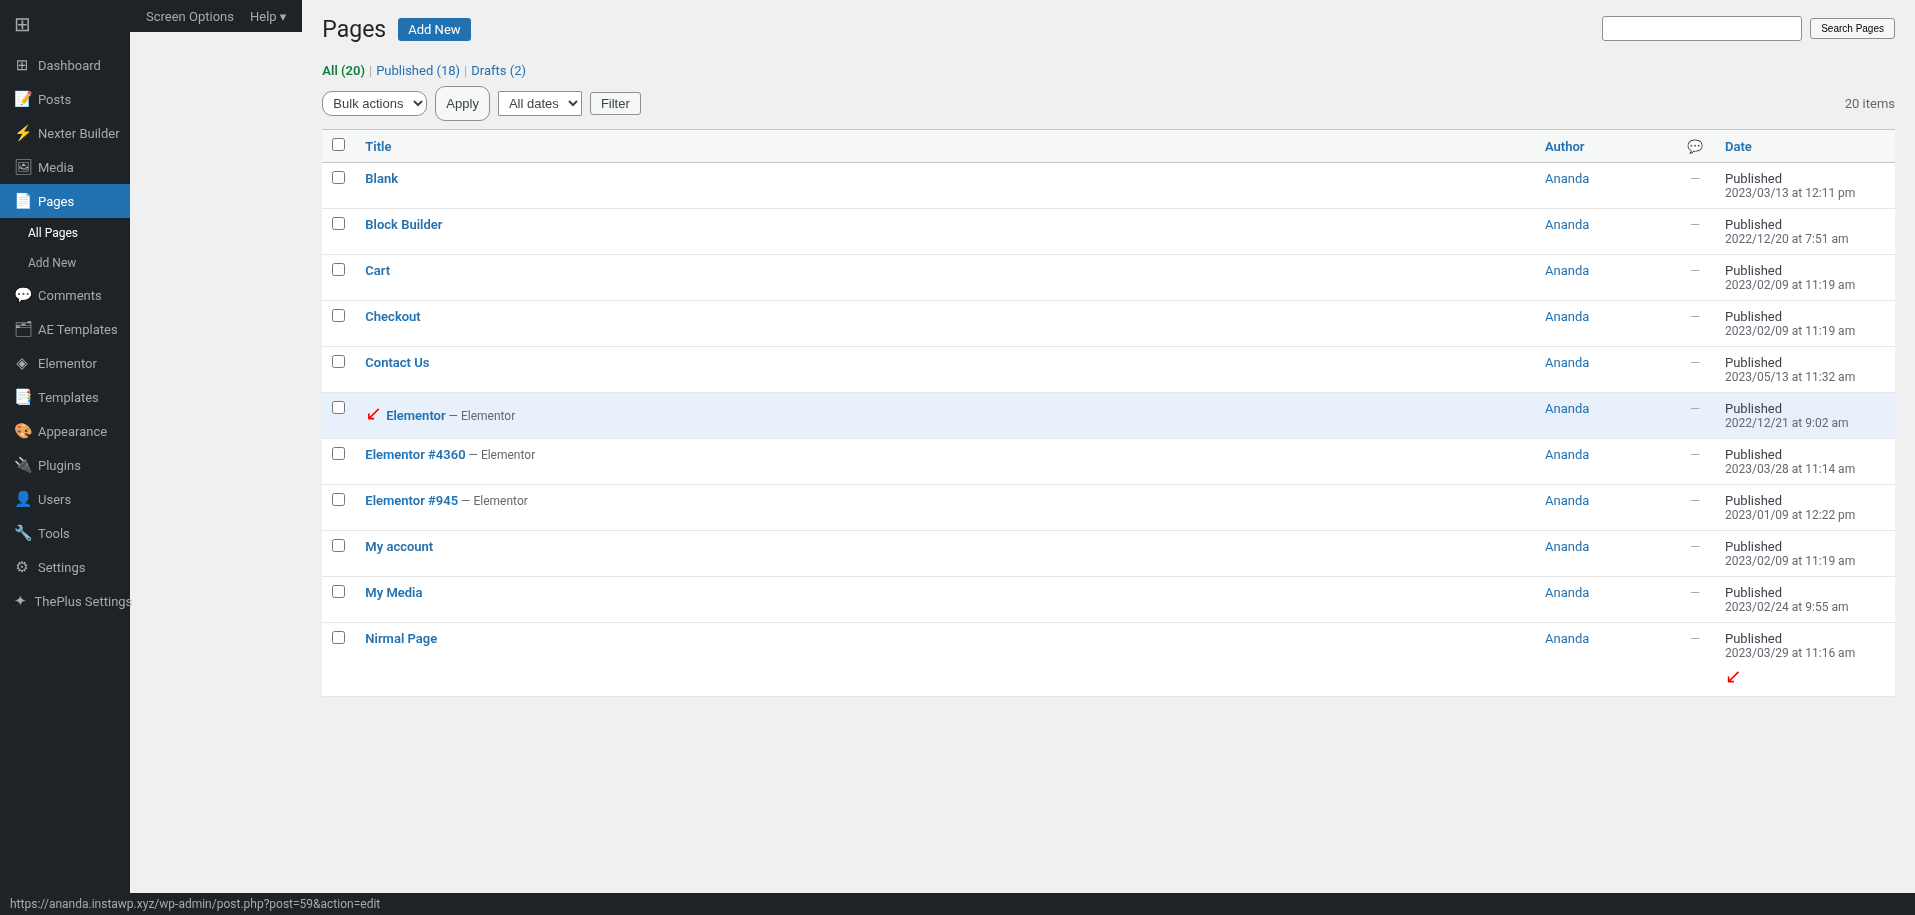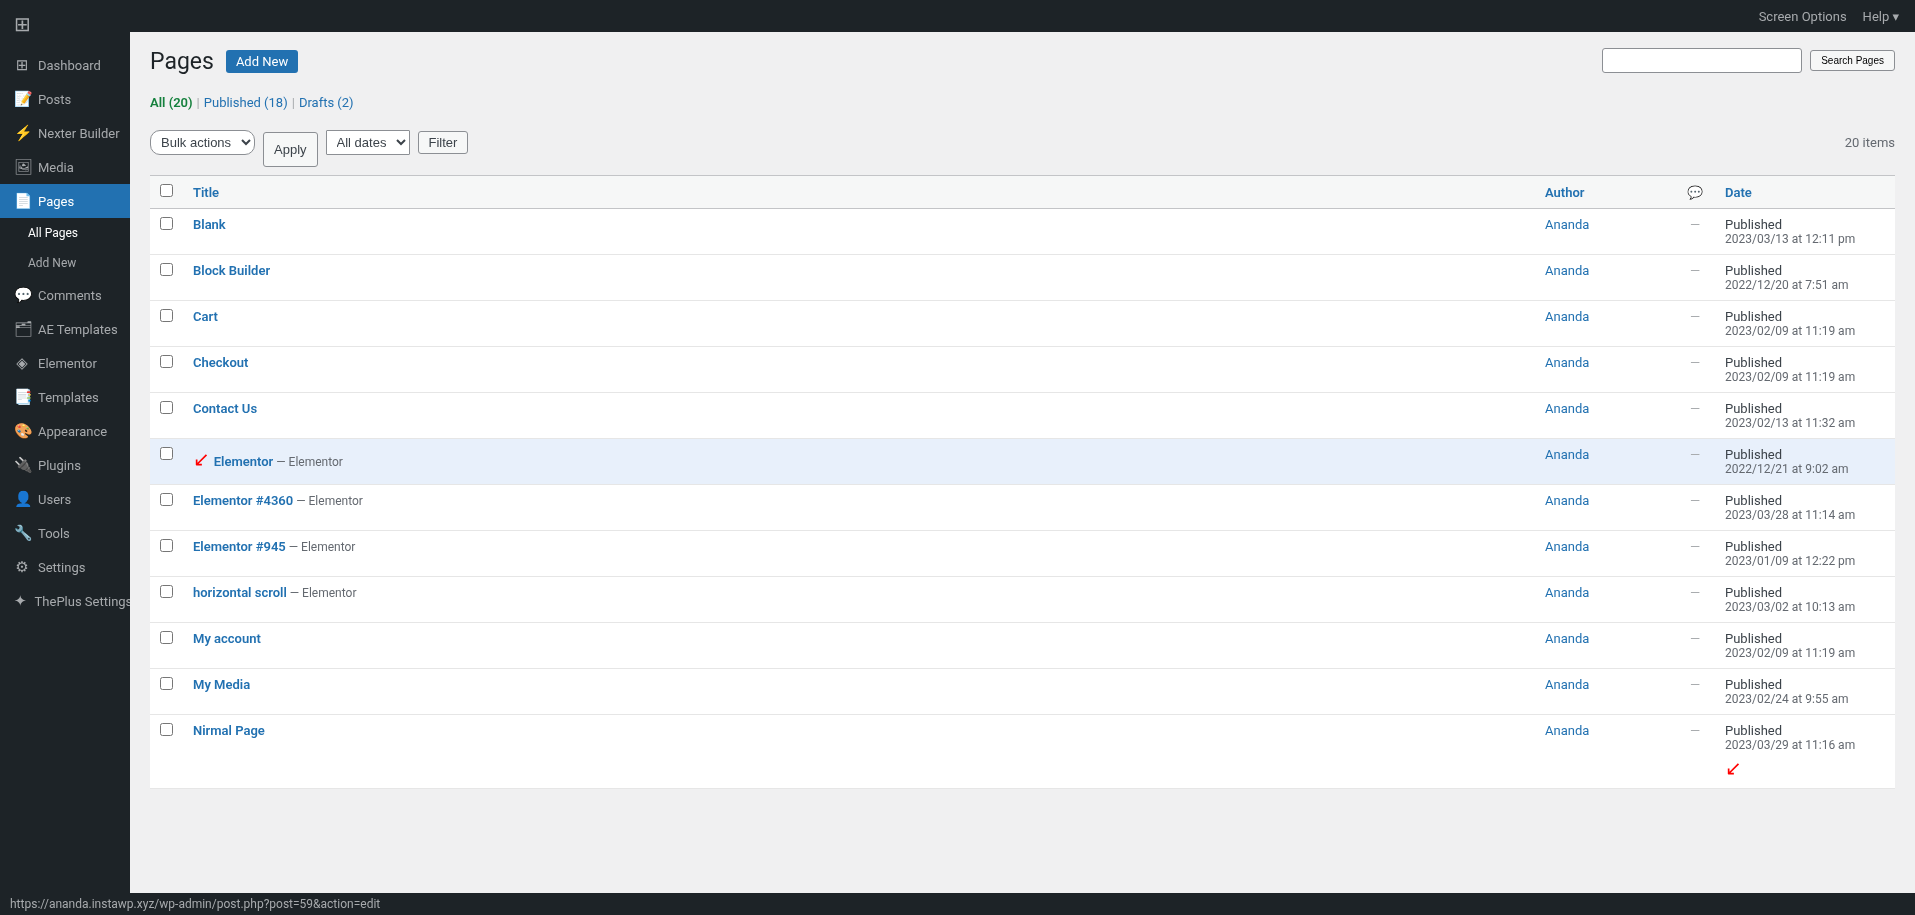--- a/index.html
+++ b/index.html
@@ -43,21 +43,21 @@
       padding: 8px 14px;
       color: #a7aaad;
       cursor: pointer;
       font-size: 12px;
       display: flex;
       align-items: center;
       gap: 6px;
     }
 
     
-    #main { flex: 1; display: flex; flex-direction: column; min-height: 100vh; }
+    #main { flex: 1; display: flex; flex-direction: row; min-height: 100vh; }
 
     
     #topbar {
       background: #1d2327;
       color: #a7aaad;
       display: flex;
       align-items: center;
       justify-content: flex-end;
       padding: 0 16px;
       height: 32px;
@@ -96,26 +96,25 @@
       padding: 3px 6px;
       border: 1px solid #8c8f94;
       border-radius: 10px;
       background: #fff;
       font-size: 13px;
       color: #3c434a;
     }
     .apply-btn {
       background: #f6f7f7;
       border: 1px solid #8c8f94;
-      border-radius: 3px;
+      border-radius: 10px;
       padding: 9px 10px;
       cursor: pointer;
       font-size: 13px;
       color: #3c434a;
-      margin-top: 14px;
     }
     .date-select {
       padding: 3px 6px;
       border: 1px solid #8c8f94;
       border-radius: 1px;
       background: #fff;
       font-size: 13px;
       color: #3c434a;
     }
     .filter-btn {
@@ -375,21 +374,21 @@
           </tr>
           <tr>
             <td><input type="checkbox" style=""></td>
             <td>
               <div class="row-title"><a href="#">Contact Us</a></div>
             </td>
             <td><a href="#" style="color: rgb(34, 113, 177); text-decoration: none;">Ananda</a></td>
             <td class="comment-icon"><span class="dash">—</span></td>
             <td>
               <div class="status-text">Published</div>
-              <div class="date-sub">2023/02/13 at 11:32 am</div>
+              <div class="date-sub">2023/05/13 at 11:32 am</div>
             </td>
           </tr>
           <tr class="row-highlight">
             <td><input type="checkbox" style=""></td>
             <td>
               <div class="row-title"><span style="color: red; font-size: 20px; margin-right: 4px; display: inline-block;">↙</span><a href="#">Elementor</a><span class="row-subtitle"> — Elementor</span></div>
             </td>
             <td><a href="#" style="color: rgb(34, 113, 177); text-decoration: none;">Ananda</a></td>
             <td class="comment-icon"><span class="dash">—</span></td>
             <td>
@@ -412,32 +411,20 @@
           <tr>
             <td><input type="checkbox" style=""></td>
             <td>
               <div class="row-title"><a href="#">Elementor #945</a><span class="row-subtitle"> — Elementor</span></div>
             </td>
             <td><a href="#" style="color: rgb(34, 113, 177); text-decoration: none;">Ananda</a></td>
             <td class="comment-icon"><span class="dash">—</span></td>
             <td>
               <div class="status-text">Published</div>
               <div class="date-sub">2023/01/09 at 12:22 pm</div>
-            </td>
-          </tr>
-          <tr>
-            <td><input type="checkbox" style=""></td>
-            <td>
-              <div class="row-title"><a href="#">horizontal scroll</a><span class="row-subtitle"> — Elementor</span></div>
-            </td>
-            <td><a href="#" style="color: rgb(34, 113, 177); text-decoration: none;">Ananda</a></td>
-            <td class="comment-icon"><span class="dash">—</span></td>
-            <td>
-              <div class="status-text">Published</div>
-              <div class="date-sub">2023/03/02 at 10:13 am</div>
             </td>
           </tr>
           <tr>
             <td><input type="checkbox" style=""></td>
             <td>
               <div class="row-title"><a href="#">My account</a></div>
             </td>
             <td><a href="#" style="color: rgb(34, 113, 177); text-decoration: none;">Ananda</a></td>
             <td class="comment-icon"><span class="dash">—</span></td>
             <td>

